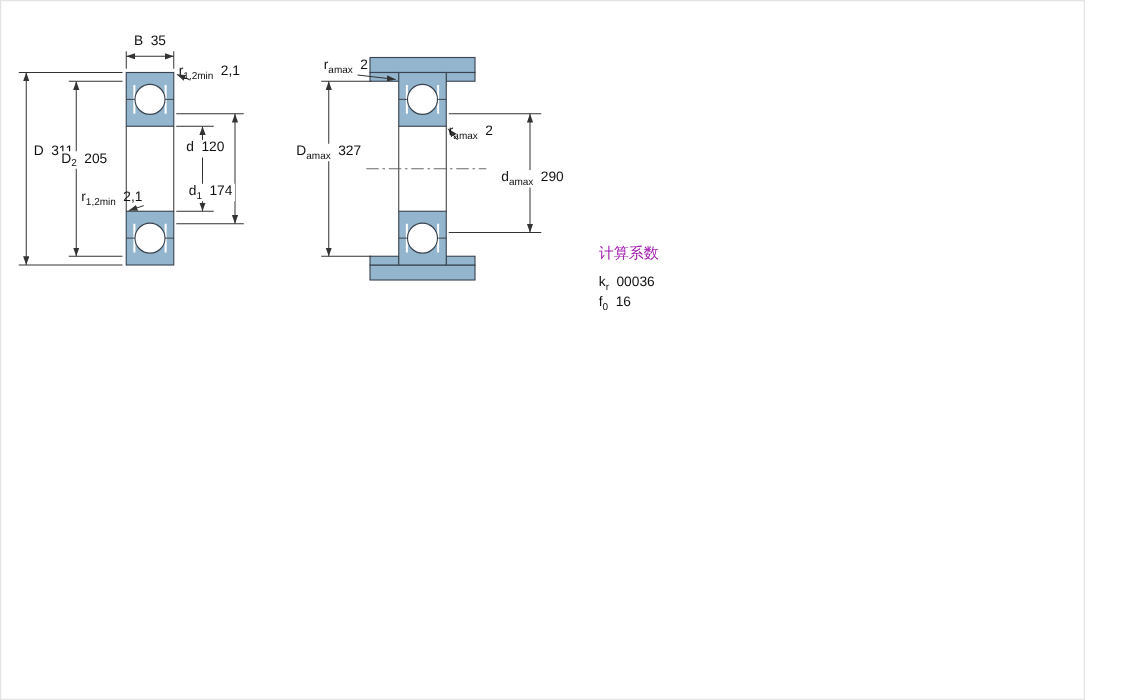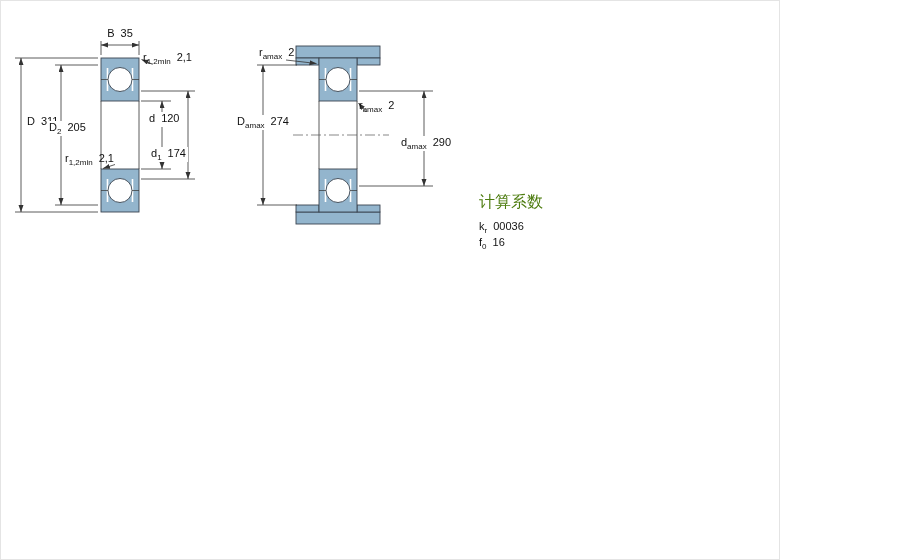--- a/index.html
+++ b/index.html
@@ -1,30 +1,30 @@
 <!DOCTYPE html>
 <html><head>
 <meta charset="utf-8">
 <style>
   html,body{margin:0;padding:0;background:#fff;}
   .canvas{
-    position:relative;width:780px;height:560px;background:#ffffff;
+    position:relative;width:868px;height:560px;background:#ffffff;
     border:1px solid #e4e4e4;box-sizing:border-box;overflow:hidden;
     font-family:"Liberation Sans", sans-serif;
   }
   svg{position:absolute;left:0;top:0;}
   .lbl{
     position:absolute;font-size:11px;color:#111;white-space:nowrap;
     line-height:12px;letter-spacing:0;
   }
   .lbl sub{font-size:8px;line-height:8px;}
   .lbl .val{margin-left:6px;}
   .bg{background:#ffffff;padding:0 2px;}
   .ctr{transform:translateX(-50%);}
-  .factors-title{font-size:16px;color:#4d7c0f;}
+  .factors-title{font-size:12px;color:#a21caf;}
 </style>
 </head>
 <body>
 
 <div class="canvas">
 
   <svg width="900" height="560" viewBox="0 0 900 560">
     <defs>
       <marker id="ar" orient="auto-start-reverse" markerUnits="userSpaceOnUse" markerWidth="8" markerHeight="6" refX="7" refY="2.5">
         <path d="M0,0 L7,2.5 L0,5 Z" fill="#333333"></path>
@@ -151,21 +151,21 @@
 
   <span class="lbl bg" style="left:148px;top:146px">
     <span>d</span><sub>1</sub><span class="val">174</span>
   </span>
 
   <span class="lbl" style="left:258px;top:45px">
     <span>r</span><sub>amax</sub><span class="val">2</span>
   </span>
 
   <span class="lbl bg ctr" style="left:262px;top:114px">
-    <span>D</span><sub>amax</sub><span class="val">274</span>
+    <span>D</span><sub>amax</sub><span class="val">327</span>
   </span>
 
   <span class="lbl" style="left:358px;top:98px">
     <span>r</span><sub>amax</sub><span class="val">2</span>
   </span>
 
   <span class="lbl bg ctr" style="left:425px;top:135px">
     <span>d</span><sub>amax</sub><span class="val">290</span>
   </span>
 

